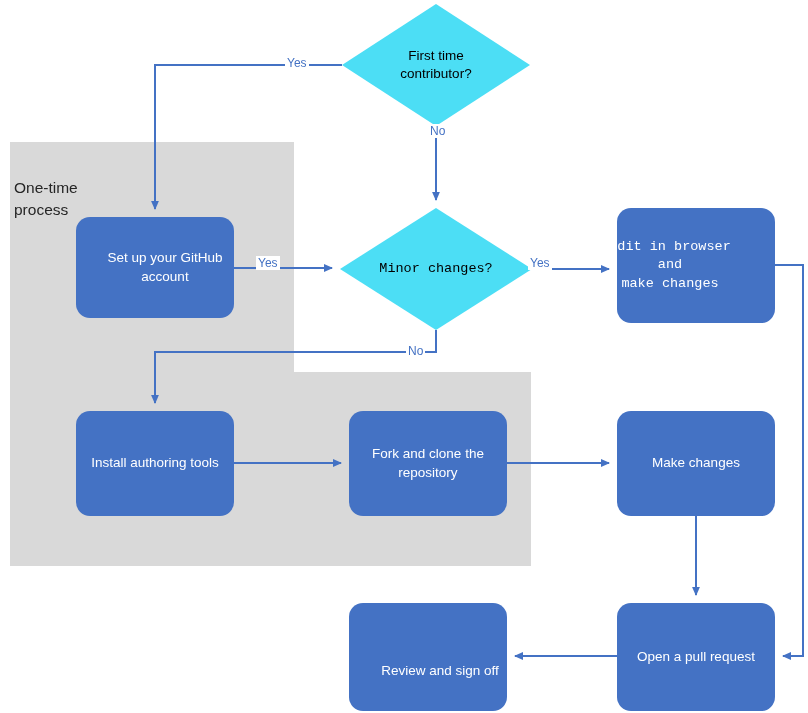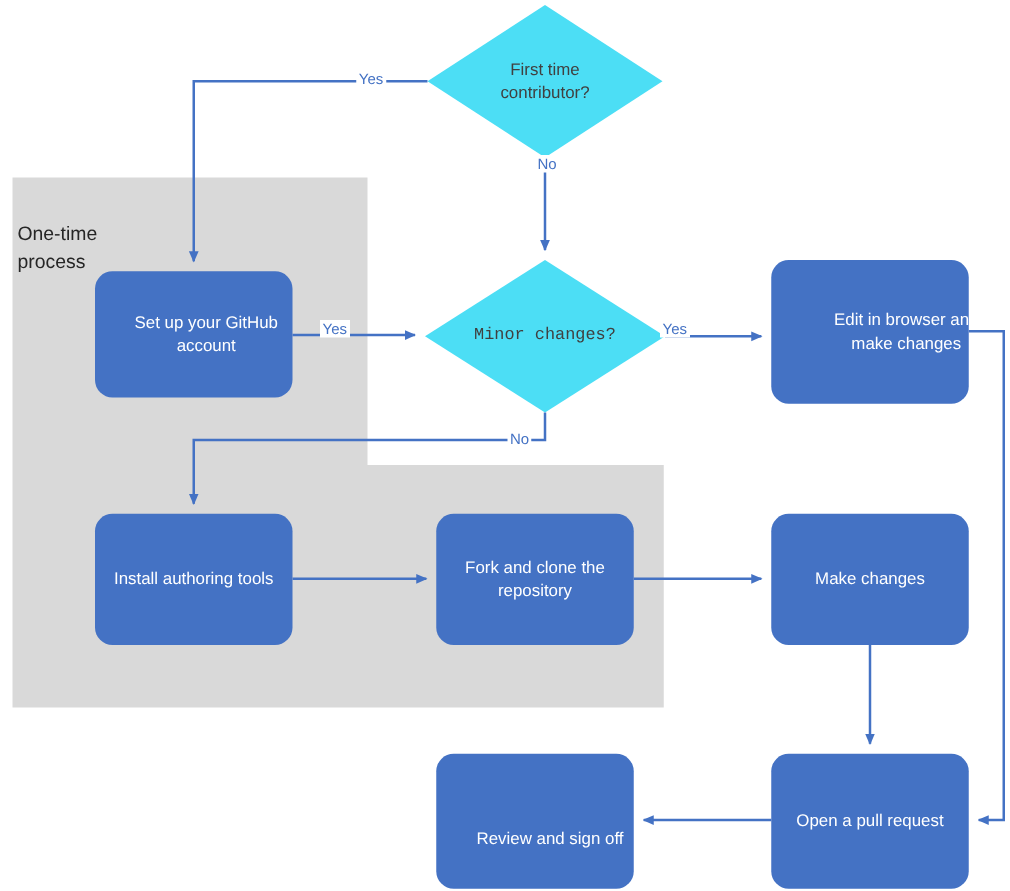--- a/index.html
+++ b/index.html
@@ -31,21 +31,21 @@
     justify-content: center;
     text-align: center;
     color: #ffffff;
     font-size: 13.5px;
     line-height: 1.35;
     pointer-events: none;
     padding: 0 10px;
     box-sizing: border-box;
   }
   .decision-label {
-    color: #404040;
+    color: #000000;
     font-size: 13.5px;
   }
   .group-title {
     position: absolute;
     color: #262626;
     font-size: 15.5px;
     line-height: 1.45;
     white-space: pre-line;
     margin-top: 32px;
   }
@@ -139,21 +139,21 @@
   </svg>
 
   <div class="group-title" style="left:14px; top:145px; width:160px;">One-time<br>process</div>
 
   <div class="node-label decision-label" style="left:356px; top:4px; width:160px; height:122px;">First time<br>contributor?</div>
 
   <div class="node-label decision-label" style="left:346px; top:208px; width:180px; height:122px;font-family:Liberation Mono, monospace;">Minor changes?</div>
 
   <div class="node-label" style="left:76px; top:217px; width:178px; height:101px;">Set up your GitHub<br>account</div>
 
-  <div class="node-label" style="left:646px; top:208px; width:158px; height:115px;">Edit in browser and<br>make changes</div>
+  <div class="node-label" style="left:591px; top:208px; width:158px; height:115px;font-family:Liberation Mono, monospace;">Edit in browser and<br>make changes</div>
 
   <div class="node-label" style="left:76px; top:411px; width:158px; height:105px;">Install authoring tools</div>
 
   <div class="node-label" style="left:349px; top:411px; width:158px; height:105px;">Fork and clone the<br>repository</div>
 
   <div class="node-label" style="left:617px; top:411px; width:158px; height:105px;">Make changes</div>
 
   <div class="node-label" style="left:617px; top:603px; width:158px; height:108px;">Open a pull request</div>
 
   <div class="node-label" style="left:349px; top:570px; width:182px; height:108px;margin-top:47px;">Review and sign off</div>

